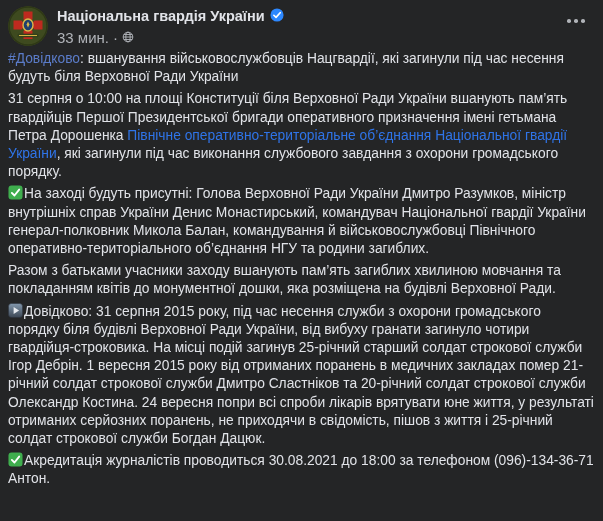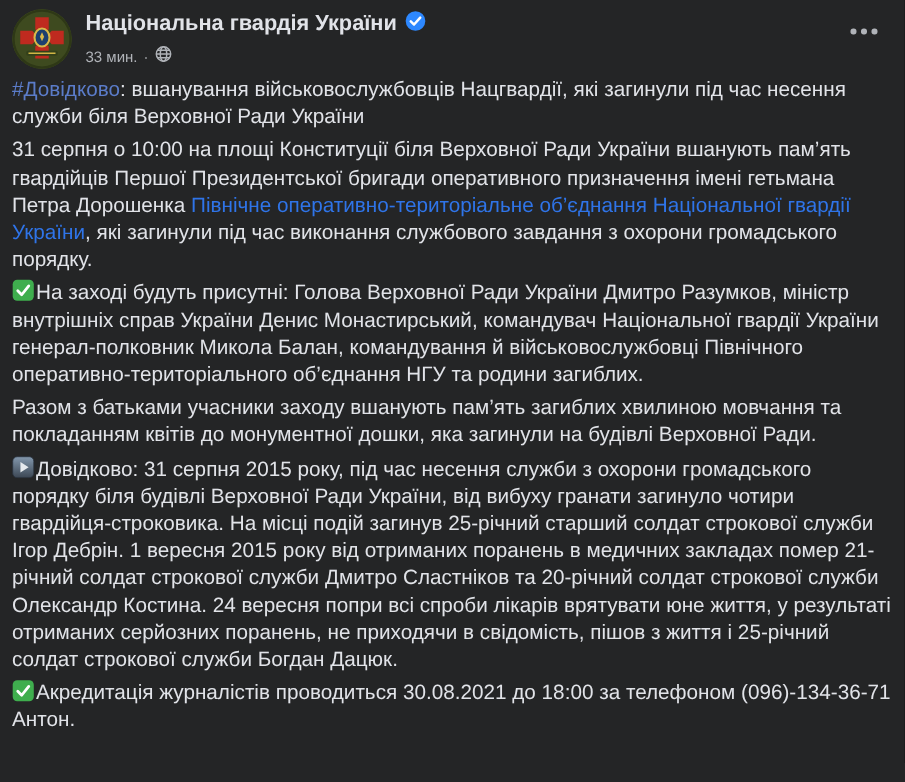--- a/index.html
+++ b/index.html
@@ -31,21 +31,21 @@
   }
   .head-text{margin-left:9px;padding-top:1px;}
   .page-name-row{display:flex;align-items:center;}
   .page-name{
     font-size:14.5px;font-weight:bold;color:var(--text-primary);
     text-decoration:none;cursor:pointer;line-height:19px;
   }
   .verified{margin-left:5px;flex:0 0 auto;display:inline-block;}
   .meta-row{
     display:flex;align-items:center;
-    font-size:10px;color:var(--text-secondary);
+    font-size:15px;color:var(--text-secondary);
     margin-top:3px;line-height:15px;cursor:pointer;
   }
   .meta-sep{margin:0 4px;}
   .globe{display:inline-block;margin-top:1px;}
   .more-btn{
     position:absolute;top:8px;right:12px;
     width:30px;height:26px;border-radius:6px;
     display:flex;align-items:center;justify-content:center;
     cursor:pointer;background:transparent;border:none;
   }
@@ -125,27 +125,27 @@
     </div>
 
     <button class="more-btn" aria-label="more options">
       <span class="dot"></span>
       <span class="dot"></span>
       <span class="dot"></span>
     </button>
   </div>
 
   <div class="post-body">
-      <div class="para"><a class="seg-hashtag">#Довідково</a><span>: вшанування військовослужбовців Нацгвардії, які загинули під час несення служби біля Верховної Ради України</span></div>
+      <div class="para"><a class="seg-hashtag">#Довідково</a><span>: вшанування військовослужбовців Нацгвардії, які загинули під час несення будуть біля Верховної Ради України</span></div>
       <div class="para"><span>31 серпня о 10:00 на площі Конституції біля Верховної Ради України вшанують пам’ять гвардійців Першої Президентської бригади оперативного призначення імені гетьмана Петра Дорошенка </span><a class="seg-link">Північне оперативно-територіальне об’єднання Національної гвардії України</a><span>, які загинули під час виконання службового завдання з охорони громадського порядку.</span></div>
       <div class="para"><span class="emoji"><svg viewBox="0 0 16 16">
             <rect x="0.5" y="0.5" width="15" height="15" rx="3.2" fill="#3fae4e"></rect>
             <path d="M4.1 8.4 L6.9 11.2 L11.9 4.9" stroke="#ffffff" stroke-width="2" fill="none" stroke-linecap="round" stroke-linejoin="round"></path>
           </svg></span><span>На заході будуть присутні: Голова Верховної Ради України Дмитро Разумков, міністр внутрішніх справ України Денис Монастирський, командувач Національної гвардії України генерал-полковник Микола Балан, командування й військовослужбовці Північного оперативно-територіального об’єднання НГУ та родини загиблих.</span></div>
-      <div class="para"><span>Разом з батьками учасники заходу вшанують пам’ять загиблих хвилиною мовчання та покладанням квітів до монументної дошки, яка загинули на будівлі Верховної Ради.</span></div>
+      <div class="para"><span>Разом з батьками учасники заходу вшанують пам’ять загиблих хвилиною мовчання та покладанням квітів до монументної дошки, яка розміщена на будівлі Верховної Ради.</span></div>
       <div class="para"><span class="emoji"><svg viewBox="0 0 16 16">
             <rect x="0.5" y="0.5" width="15" height="15" rx="3.2" fill="url(#playGrad)" stroke="#2a323c" stroke-width="0.6"></rect>
             <path d="M6 4.3 L11.8 8 L6 11.7 Z" fill="#e6eaee"></path>
           </svg></span><span>Довідково: 31 серпня 2015 року, під час несення служби з охорони громадського порядку біля будівлі Верховної Ради України, від вибуху гранати загинуло чотири гвардійця-строковика. На місці подій загинув 25-річний старший солдат строкової служби Ігор Дебрін. 1 вересня 2015 року від отриманих поранень в медичних закладах помер 21-річний солдат строкової служби Дмитро Сластніков та 20-річний солдат строкової служби Олександр Костина. 24 вересня попри всі спроби лікарів врятувати юне життя, у результаті отриманих серйозних поранень, не приходячи в свідомість, пішов з життя і 25-річний солдат строкової служби Богдан Дацюк.</span></div>
       <div class="para"><span class="emoji"><svg viewBox="0 0 16 16">
             <rect x="0.5" y="0.5" width="15" height="15" rx="3.2" fill="#3fae4e"></rect>
             <path d="M4.1 8.4 L6.9 11.2 L11.9 4.9" stroke="#ffffff" stroke-width="2" fill="none" stroke-linecap="round" stroke-linejoin="round"></path>
           </svg></span><span>Акредитація журналістів проводиться 30.08.2021 до 18:00 за телефоном (096)-134-36-71 Антон.</span></div>
     </div>
 

